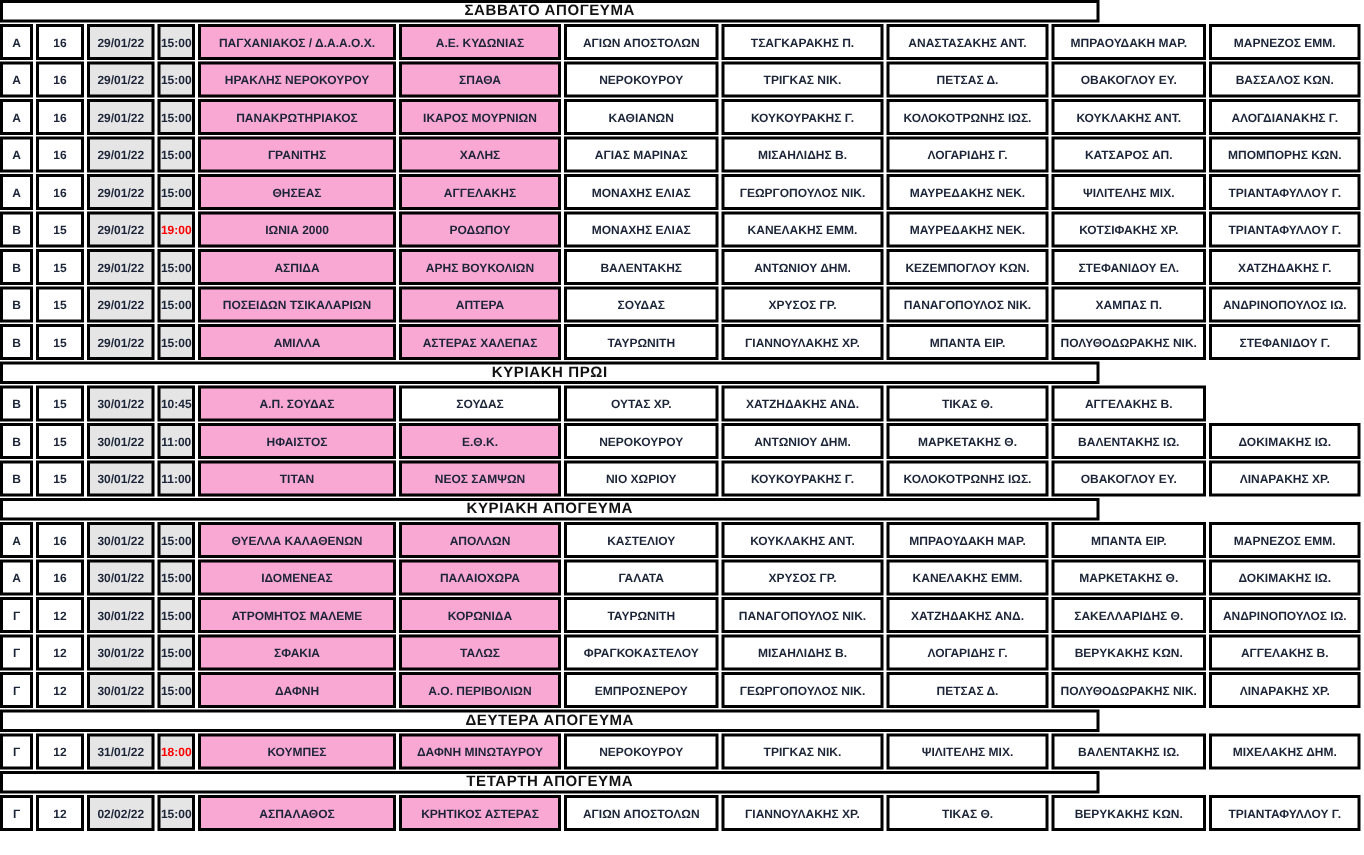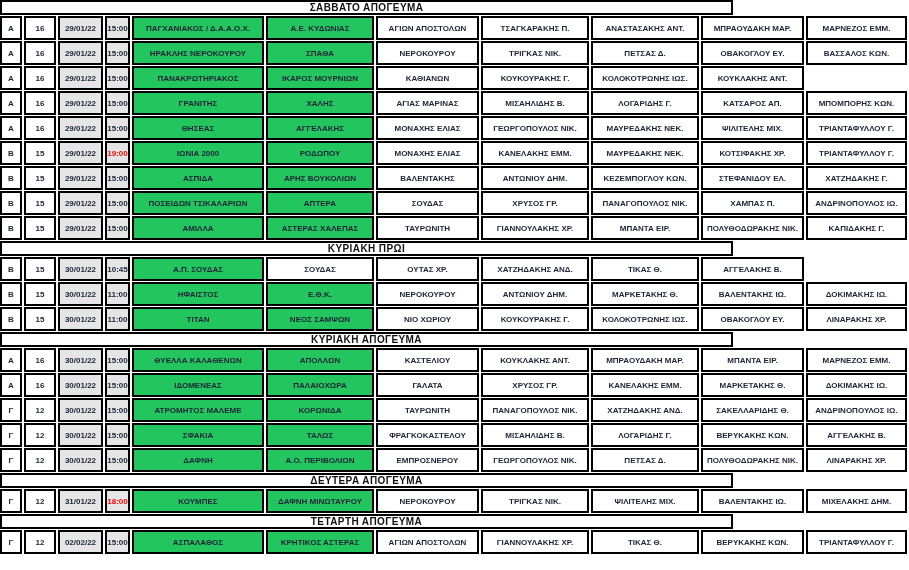--- a/index.html
+++ b/index.html
@@ -21,21 +21,21 @@
     column-gap:2px;
     height:24px;margin-top:1px;
   }
   .cell{
     box-sizing:border-box;border:2px solid #000;background:#fff;
     display:flex;align-items:center;justify-content:center;
     font-size:8px;font-weight:bold;color:#1c2438;
     white-space:nowrap;overflow:hidden;text-align:center;
   }
   .cell.date,.cell.time{background:#e5e5e5;}
-  .cell.team{background:#22c55e;}
+  .cell.team{background:#f9a8d4;}
   .cell.time.red{color:#FF0000;}
 </style>
 </head>
 <body>
 
 <div id="fixtures">
     <div class="band">ΣΑΒΒΑΤΟ ΑΠΟΓΕΥΜΑ</div>
     <div class="row">
       <div class="cell cat">Α</div>
       <div class="cell num">16</div>
@@ -66,20 +66,21 @@
       <div class="cell cat">Α</div>
       <div class="cell num">16</div>
       <div class="cell date">29/01/22</div>
       <div class="cell time">15:00</div>
       <div class="cell team">ΠΑΝΑΚΡΩΤΗΡΙΑΚΟΣ</div>
       <div class="cell team">ΙΚΑΡΟΣ ΜΟΥΡΝΙΩΝ</div>
       <div class="cell venue">ΚΑΘΙΑΝΩΝ</div>
       <div class="cell ref">ΚΟΥΚΟΥΡΑΚΗΣ Γ.</div>
       <div class="cell ref">ΚΟΛΟΚΟΤΡΩΝΗΣ ΙΩΣ.</div>
       <div class="cell ref">ΚΟΥΚΛΑΚΗΣ ΑΝΤ.</div>
+      <div class="cell ref">ΑΛΟΓΔΙΑΝΑΚΗΣ Γ.</div>
     </div>
     <div class="row">
       <div class="cell cat">Α</div>
       <div class="cell num">16</div>
       <div class="cell date">29/01/22</div>
       <div class="cell time">15:00</div>
       <div class="cell team">ΓΡΑΝΙΤΗΣ</div>
       <div class="cell team">ΧΑΛΗΣ</div>
       <div class="cell venue">ΑΓΙΑΣ ΜΑΡΙΝΑΣ</div>
       <div class="cell ref">ΜΙΣΑΗΛΙΔΗΣ Β.</div>
@@ -143,21 +144,21 @@
       <div class="cell cat">Β</div>
       <div class="cell num">15</div>
       <div class="cell date">29/01/22</div>
       <div class="cell time">15:00</div>
       <div class="cell team">ΑΜΙΛΛΑ</div>
       <div class="cell team">ΑΣΤΕΡΑΣ ΧΑΛΕΠΑΣ</div>
       <div class="cell venue">ΤΑΥΡΩΝΙΤΗ</div>
       <div class="cell ref">ΓΙΑΝΝΟΥΛΑΚΗΣ ΧΡ.</div>
       <div class="cell ref">ΜΠΑΝΤΑ ΕΙΡ.</div>
       <div class="cell ref">ΠΟΛΥΘΟΔΩΡΑΚΗΣ ΝΙΚ.</div>
-      <div class="cell ref">ΚΑΠΙΔΑΚΗΣ Γ.</div>
+      <div class="cell ref">ΣΤΕΦΑΝΙΔΟΥ Γ.</div>
     </div>
     <div class="band">ΚΥΡΙΑΚΗ ΠΡΩΙ</div>
     <div class="row">
       <div class="cell cat">Β</div>
       <div class="cell num">15</div>
       <div class="cell date">30/01/22</div>
       <div class="cell time">10:45</div>
       <div class="cell team">Α.Π. ΣΟΥΔΑΣ</div>
       <div class="cell venue">ΣΟΥΔΑΣ</div>
       <div class="cell ref">ΟΥΤΑΣ ΧΡ.</div>

